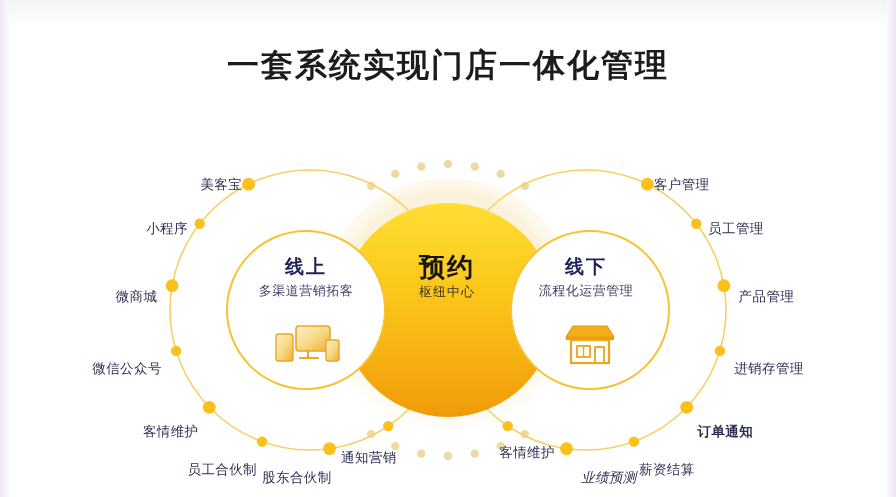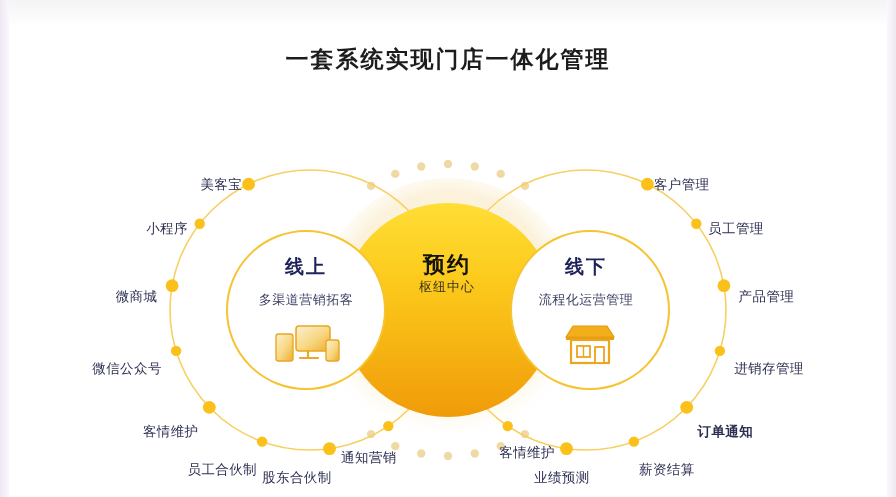--- a/index.html
+++ b/index.html
@@ -27,21 +27,21 @@
     position:absolute; left:0; right:0; top:0; height:26px;
     background:linear-gradient(to bottom,#f4f3f5,#ffffff);
     pointer-events:none;
   }
 
   
   #title {
     position:absolute;
     top:44px; left:0; width:896px;
     text-align:center;
-    font-size:23px;
+    font-size:32px;
     font-weight:bold;
     letter-spacing:2px;
     color:#1c1c1c;
     white-space:nowrap;
   }
 
   
   #stage {
     position:absolute;
     left:0; top:132px;
@@ -60,21 +60,21 @@
     pointer-events:none;
   }
   .lobe .lobe-title {
     font-size:19px;
     font-weight:bold;
     color:#1f2258;
     letter-spacing:2px;
     line-height:1.1;
   }
   .lobe .lobe-sub {
-    margin-top:15px;
+    margin-top:6px;
     font-size:13px;
     color:#3b3f63;
     letter-spacing:0.5px;
     line-height:1.1;
   }
   .lobe .lobe-icon {
     margin-top:9px;
     height:40px;
     display:flex;
     align-items:center;
@@ -85,21 +85,21 @@
 
   
   #hub {
     position:absolute;
     left:372px; top:120px;
     width:150px;
     text-align:center;
     pointer-events:none;
   }
   #hub .hub-cn {
-    font-size:22px; font-weight:bold; color:#14120c;
+    font-size:26px; font-weight:bold; color:#14120c;
     letter-spacing:2px; line-height:1.18;
   }
   #hub .hub-en {
     font-size:25px; font-weight:bold; color:#14120c;
     letter-spacing:0.5px; line-height:1.12;
   }
   #hub .hub-sub {
     font-size:13px; color:#3c3320; letter-spacing:1px;
   }
 
@@ -241,18 +241,18 @@
         <div class="ring-label r-left" style="left: 331.6px; top: 331.5px;">股东合伙制</div>
         <div class="ring-label r-left" style="left: 396.7px; top: 312px;">通知营销</div>
       </div>
     <div id="labels-right">
         <div class="ring-label r-right" style="left: 653.9px; top: 38.7px;">客户管理</div>
         <div class="ring-label r-right" style="left: 708.1px; top: 82.6px;">员工管理</div>
         <div class="ring-label r-right" style="left: 738.6px; top: 151.1px;">产品管理</div>
         <div class="ring-label r-right" style="left: 734.2px; top: 223.3px;">进销存管理</div>
         <div class="ring-label r-right" style="left: 697.5px; top: 285.7px; font-weight: bold;">订单通知</div>
         <div class="ring-label r-right" style="left: 639px; top: 323.7px; text-align: right;">薪资结算</div>
-        <div class="ring-label r-right" style="left: 534px; top: 331.5px;">业绩预测</div>
+        <div class="ring-label r-right" style="left: 581px; top: 331.5px; font-style: italic;">业绩预测</div>
         <div class="ring-label r-right" style="left: 499.3px; top: 306.5px;">客情维护</div>
       </div>
 
   </div>
 </div>
 
 </body></html>

